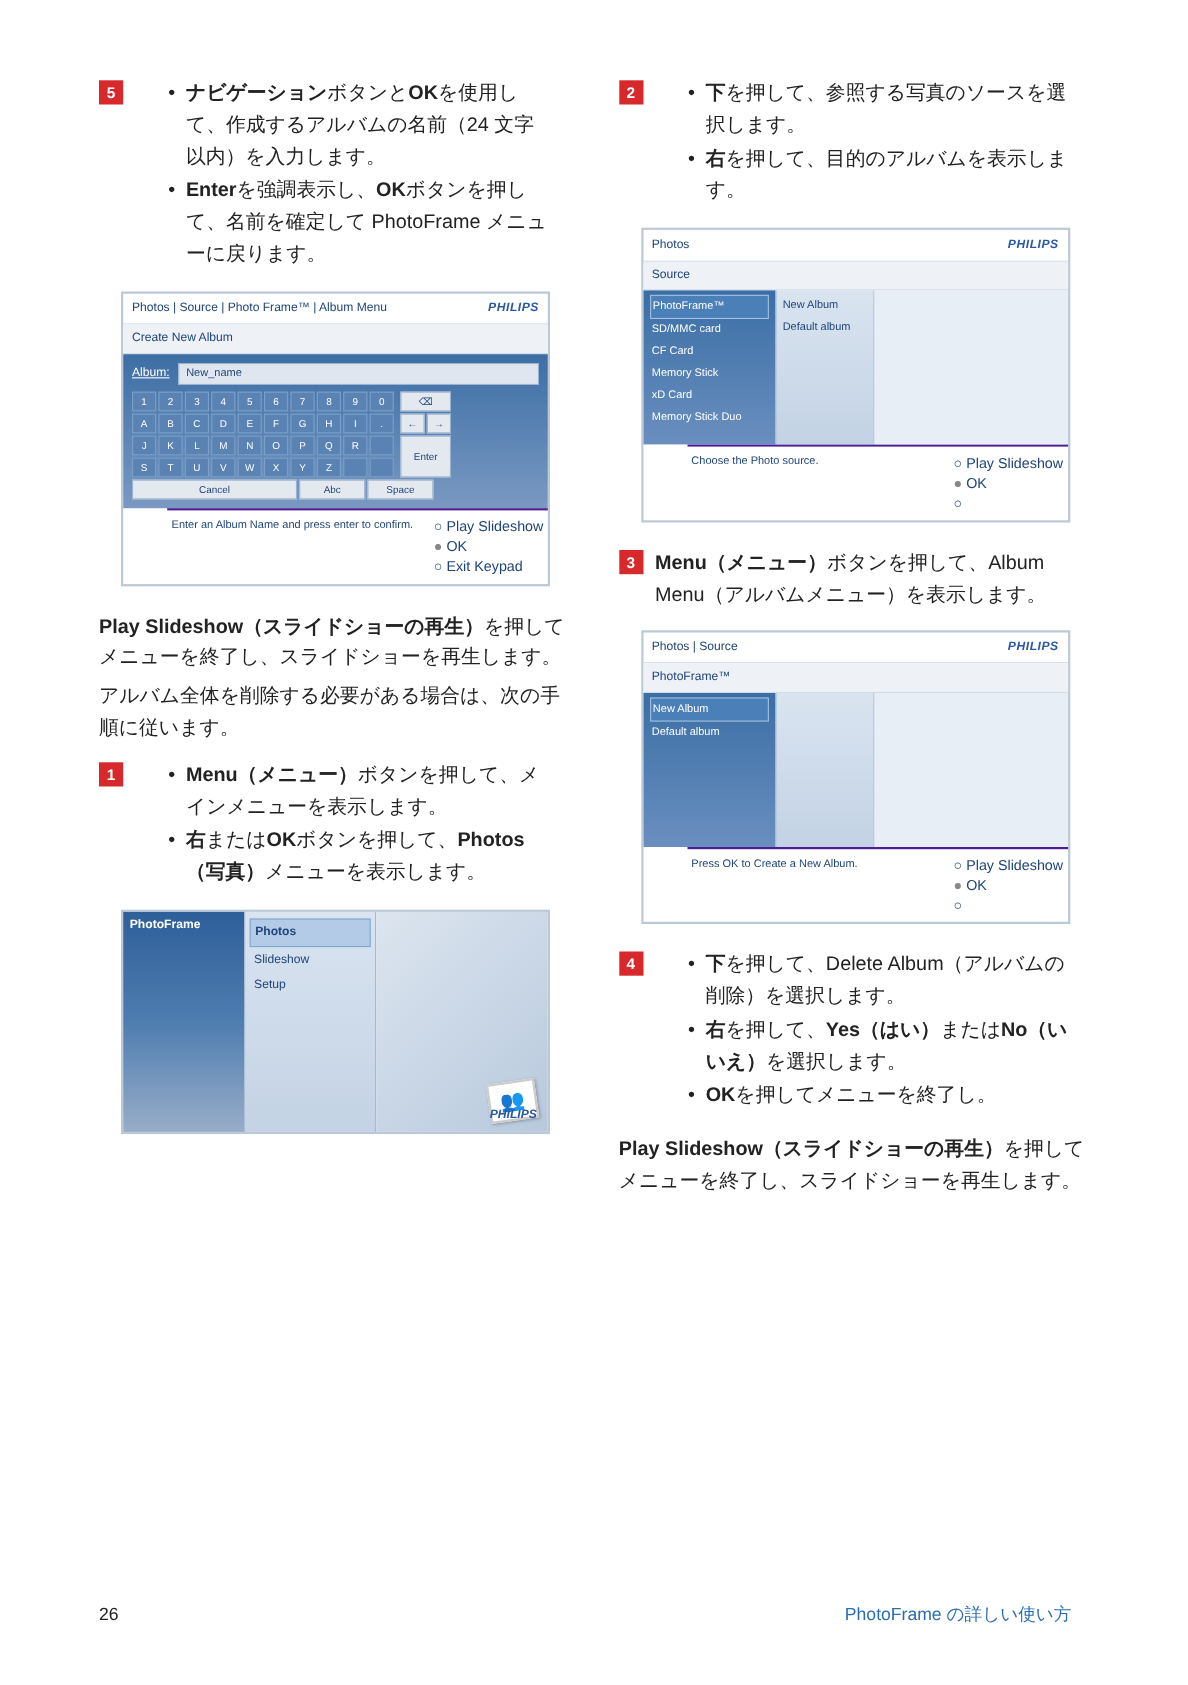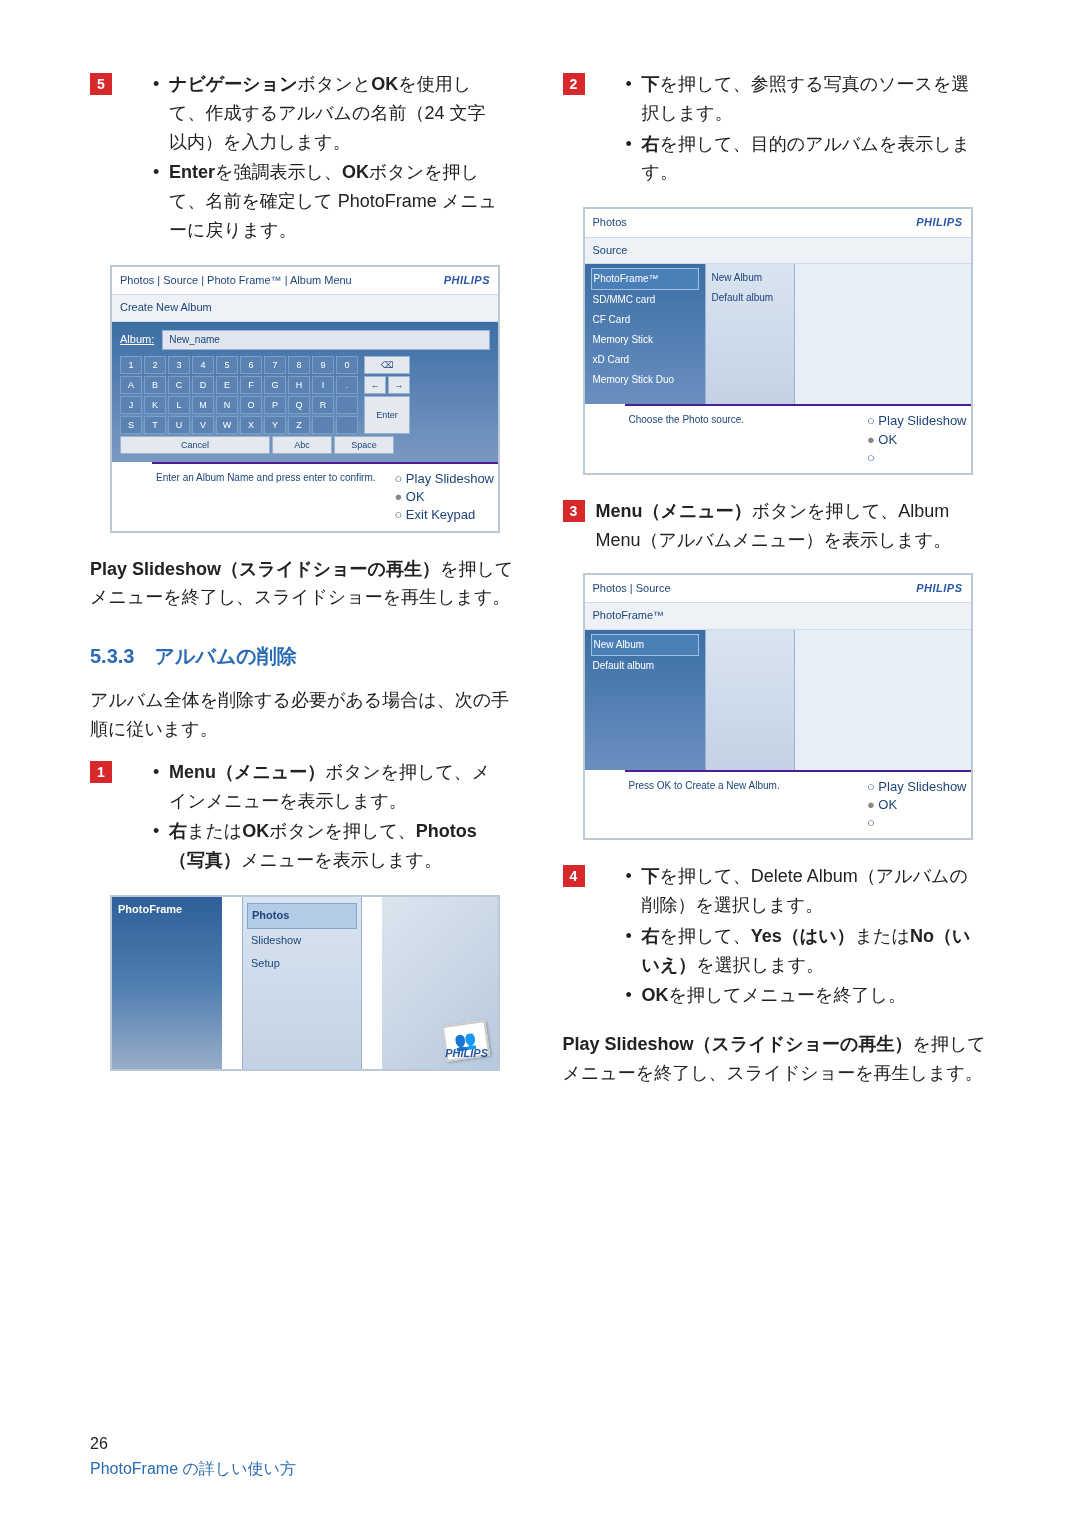--- a/index.html
+++ b/index.html
@@ -113,21 +113,21 @@
   .kp-back { width: 46px; }
   .kp-arrows { display: flex; gap: 2px; }
   .kp-arrows span { width: 22px; }
   .kp-enter { width: 46px; height: 38px !important; }
   .kp-bottom { display: flex; gap: 2px; margin-top: 2px; }
   .kp-space { width: 150px; }
   .kp-abc { width: 60px; }
   .kp-cancel { width: 60px; }
 
   
-  .mm-body { display: flex; height: 172px; gap: 20px; }
+  .mm-body { display: flex; height: 200px; }
   .mm-left {
     width: 110px;
     background: linear-gradient(180deg, #2f5f99 0%, #4e7db0 50%, #98adc8 100%);
   }
   .mm-left div { color: #fff; font-weight: bold; font-size: 11px; padding: 4px 6px; }
   .mm-mid {
     width: 120px;
     background: linear-gradient(#d9e4f0, #c3d2e4);
     padding: 6px 4px;
     border-left: 1px solid #9bb3d0;
@@ -156,25 +156,24 @@
     position: absolute;
     right: 10px; bottom: 6px;
     font-weight: bold; font-style: italic; color: #2956a6; font-size: 11px;
   }
   .mm-wrap { position: relative; }
 
   .page-footer {
     position: absolute;
     bottom: 50px;
     left: 90px;
-    right: 90px;
+    right: 106px;
     display: flex;
     justify-content: space-between;
     font-size: 16px;
-    flex-direction: column;
   }
   .page-footer .rt { color: #2a6cb3; }
   .block { margin-bottom: 18px; }
 </style>
 </head>
 <body>
 
 <div class="columns">
 
   <div class="col">
@@ -266,21 +265,20 @@
           <div class="dot">OK</div>
           <div class="circ">Exit Keypad</div>
         </div>
       </div>
     </div>
 
     <p>
       <b>Play Slideshow（スライドショーの再生）</b><span>を押してメニューを終了し、スライドショーを再生します。</span>
     </p>
 
-    <h3>5.3.3　アルバムの削除</h3>
     <p>アルバム全体を削除する必要がある場合は、次の手順に従います。</p>
 
     <div class="block" style="margin-top:14px;">
       <span class="step">1</span>
       <ul class="bullets" style="display:inline-block; vertical-align:top; width:380px;">
         <li>
           <b>Menu（メニュー）</b><span>ボタンを押して、メインメニューを表示します。</span>
         </li>
         <li>
           <b>右</b><span>または</span><b>OK</b><span>ボタンを押して、</span><b>Photos（写真）</b><span>メニューを表示します。</span>

